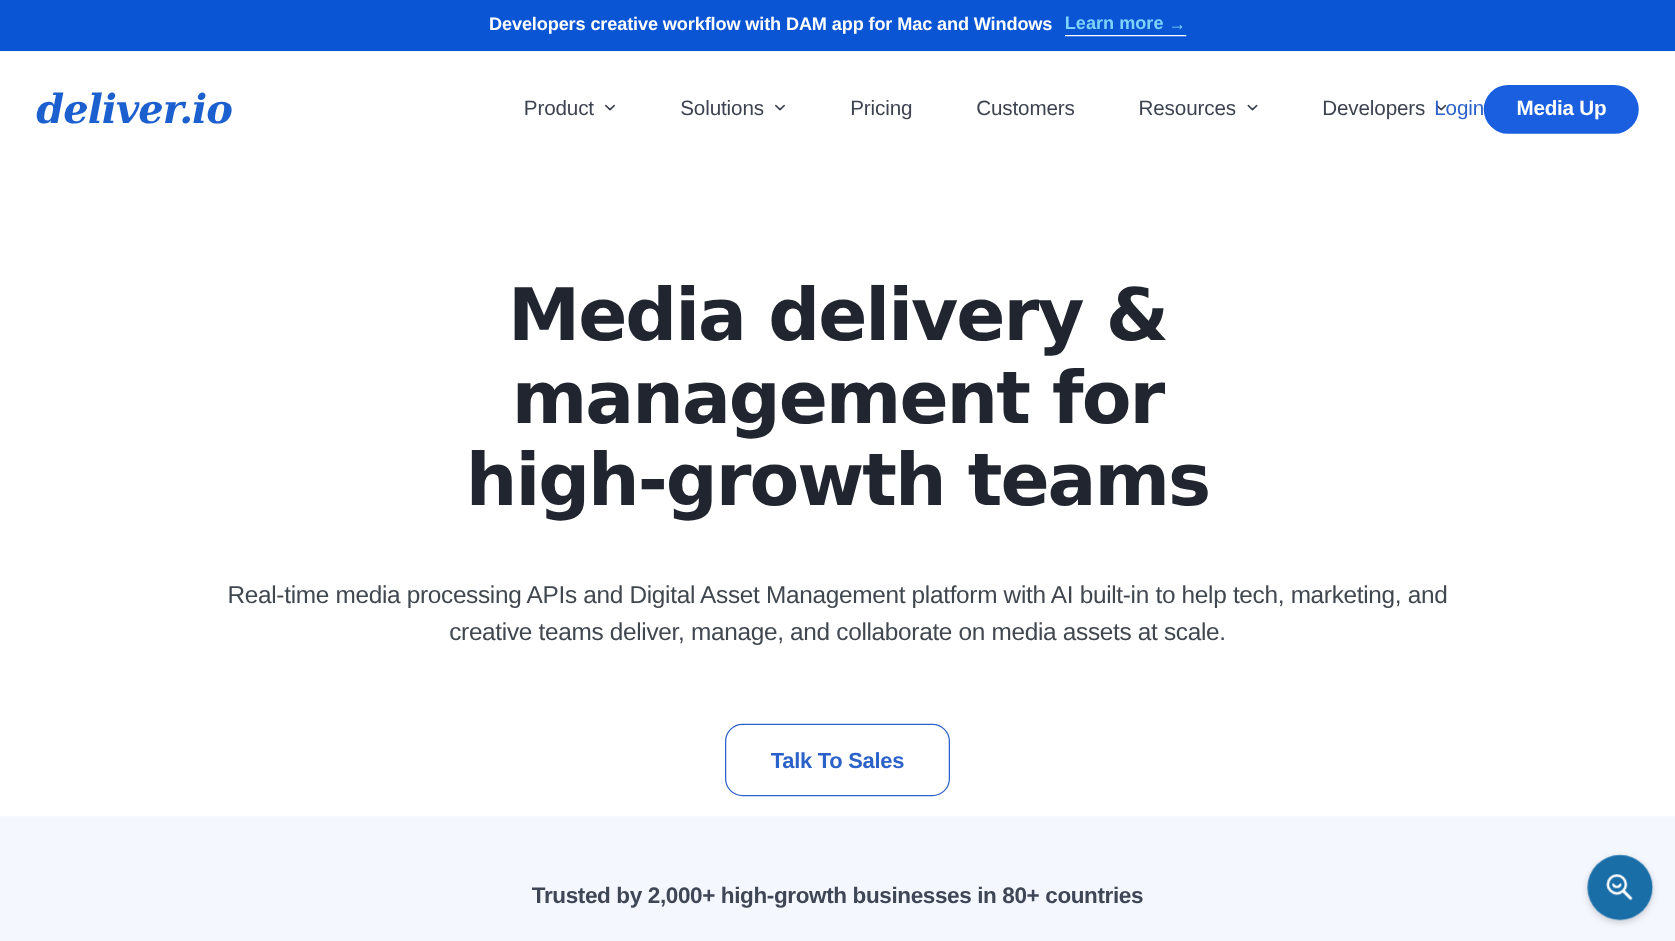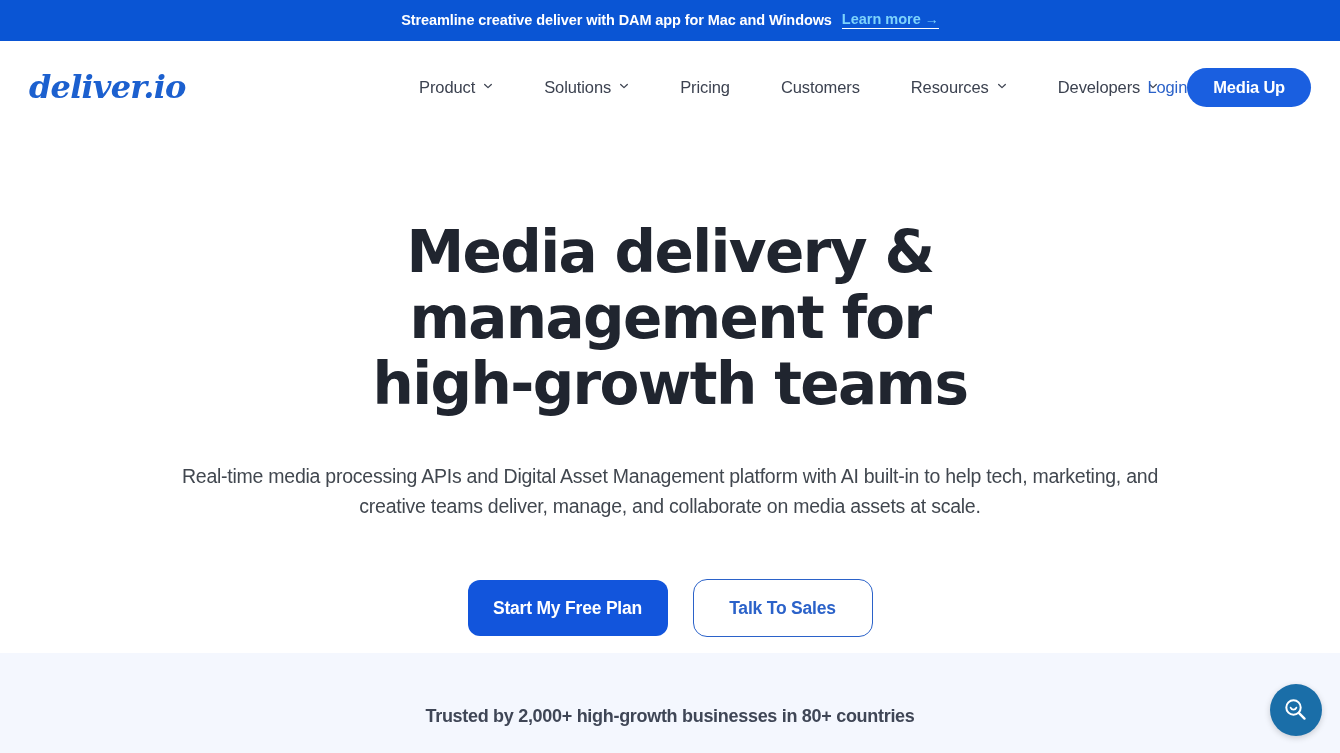--- a/index.html
+++ b/index.html
@@ -221,21 +221,21 @@
     justify-content: center;
     box-shadow: 0 2px 6px rgba(0,0,0,0.18);
     padding: 0;
   }
   .search-fab svg { display: block; }
 </style>
 </head>
 <body>
 
 <div class="announce-bar">
-  <span class="announce-text">Streamline creative deliver with DAM app for Mac and Windows</span>
+  <span class="announce-text">Developers creative workflow with DAM app for Mac and Windows</span>
   <a class="announce-link" href="#">
     <span>Learn more</span>
     <span class="arrow">→</span>
   </a>
 </div>
 
 <header class="site-header">
 
   <div class="brand-logo">deliver.io</div>
 
@@ -297,21 +297,20 @@
 <main class="hero">
 
   <h1 class="hero-title">
     <span>Media delivery &amp; management for</span><br>
     <span>high-growth teams</span>
   </h1>
 
   <p class="hero-sub">Real-time media processing APIs and Digital Asset Management platform with AI built-in to help tech, marketing, and creative teams deliver, manage, and collaborate on media assets at scale.</p>
 
   <div class="hero-ctas">
-    <button class="btn-primary">Start My Free Plan</button>
     <button class="btn-secondary">Talk To Sales</button>
   </div>
 
 </main>
 
 <section class="trusted-section">
   <div class="trusted-text">Trusted by 2,000+ high-growth businesses in 80+ countries</div>
 </section>
 
 <button class="search-fab">

